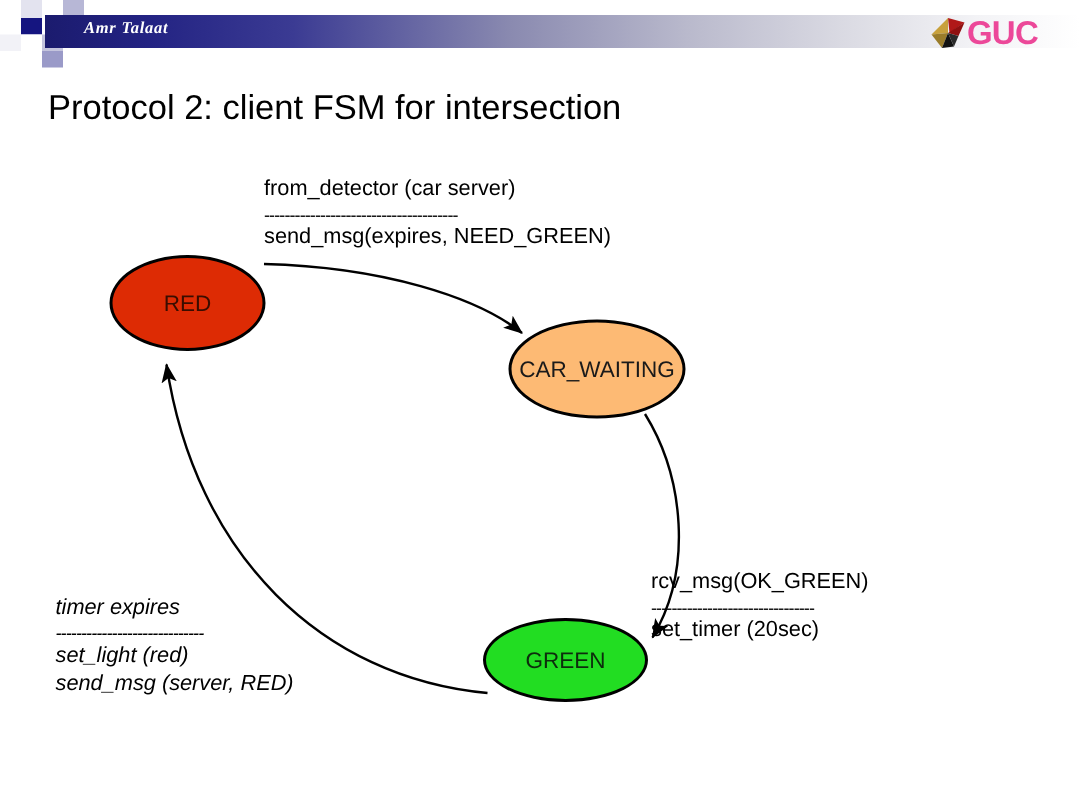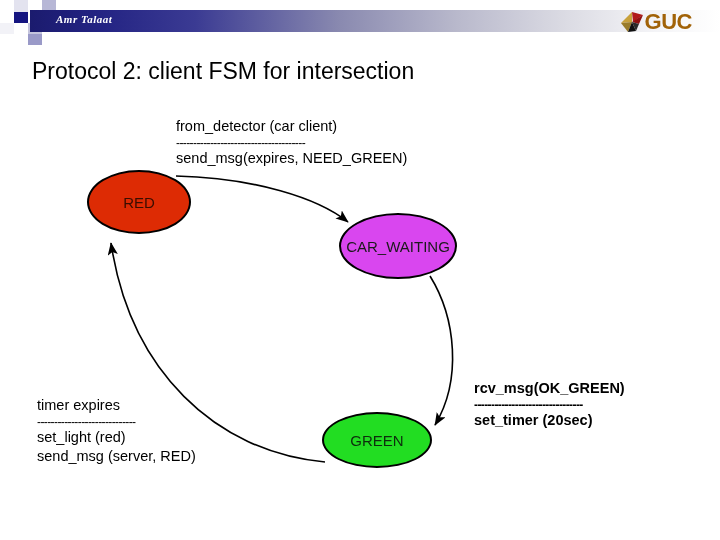--- a/index.html
+++ b/index.html
@@ -52,21 +52,21 @@
     position: absolute;
     right: 12px; top: 8px;
     height: 28px;
     display: flex;
     align-items: center;
   }
   #guc-text {
     font-family: "Liberation Sans", sans-serif;
     font-size: 22px;
     font-weight: bold;
-    color: #a16207;
+    color: #ec4899;
     letter-spacing: -0.5px;
     line-height: 1;
   }
 
   
   #slide-title {
     position: absolute;
     left: 32px; top: 58px;
     font-size: 23px;
     color: #000000;
@@ -90,29 +90,29 @@
     align-items: center;
     justify-content: center;
     box-sizing: border-box;
   }
   .state-label {
     font-size: 15px;
     color: #1a1a1a;
     white-space: nowrap;
   }
   #state-red {
-    left: 87px; top: 170px;
+    left: 73px; top: 170px;
     width: 104px; height: 64px;
     background: #dd2b04;
   }
   #state-red .state-label { color: #3a0d00; }
   #state-car-waiting {
     left: 339px; top: 213px;
     width: 118px; height: 66px;
-    background: #d946ef;
+    background: #fdba74;
   }
   #state-green {
     left: 322px; top: 412px;
     width: 110px; height: 56px;
     background: #22dd22;
   }
   #state-green .state-label { color: #0d2d0d; }
 
   
   .tlabel {
@@ -122,22 +122,22 @@
     line-height: 1.35;
     white-space: nowrap;
   }
   .tlabel .sep {
     font-size: 12px;
     letter-spacing: -0.6px;
     line-height: 1.0;
     display: block;
   }
   #label-top    { left: 176px; top: 117px; }
-  #label-right  { left: 474px; top: 379px; font-weight: bold; }
-  #label-bottom { left: 37px;  top: 396px; }
+  #label-right  { left: 434px; top: 379px; }
+  #label-bottom { left: 37px;  top: 396px; font-style: italic; }
 </style>
 </head>
 <body>
 
 <div id="header">
 
   <div class="chk" style="left:0px;  top:0px;  width:14px; height:12px; background:#ffffff;"></div>
   <div class="chk" style="left:14px; top:0px;  width:14px; height:12px; background:#e3e3ef;"></div>
   <div class="chk" style="left:28px; top:0px;  width:14px; height:12px; background:#ffffff;"></div>
   <div class="chk" style="left:42px; top:0px;  width:14px; height:12px; background:#b7b7d6;"></div>
@@ -188,21 +188,21 @@
 
 <div class="state" id="state-car-waiting">
   <span class="state-label">CAR_WAITING</span>
 </div>
 
 <div class="state" id="state-green">
   <span class="state-label">GREEN</span>
 </div>
 
 <div class="tlabel" id="label-top">
-  <div>from_detector (car client)</div>
+  <div>from_detector (car server)</div>
   <span class="sep">--------------------------------------</span>
   <div>send_msg(expires, NEED_GREEN)</div>
 </div>
 
 <div class="tlabel" id="label-right">
   <div>rcv_msg(OK_GREEN)</div>
   <span class="sep">--------------------------------</span>
   <div>set_timer (20sec)</div>
 </div>
 

